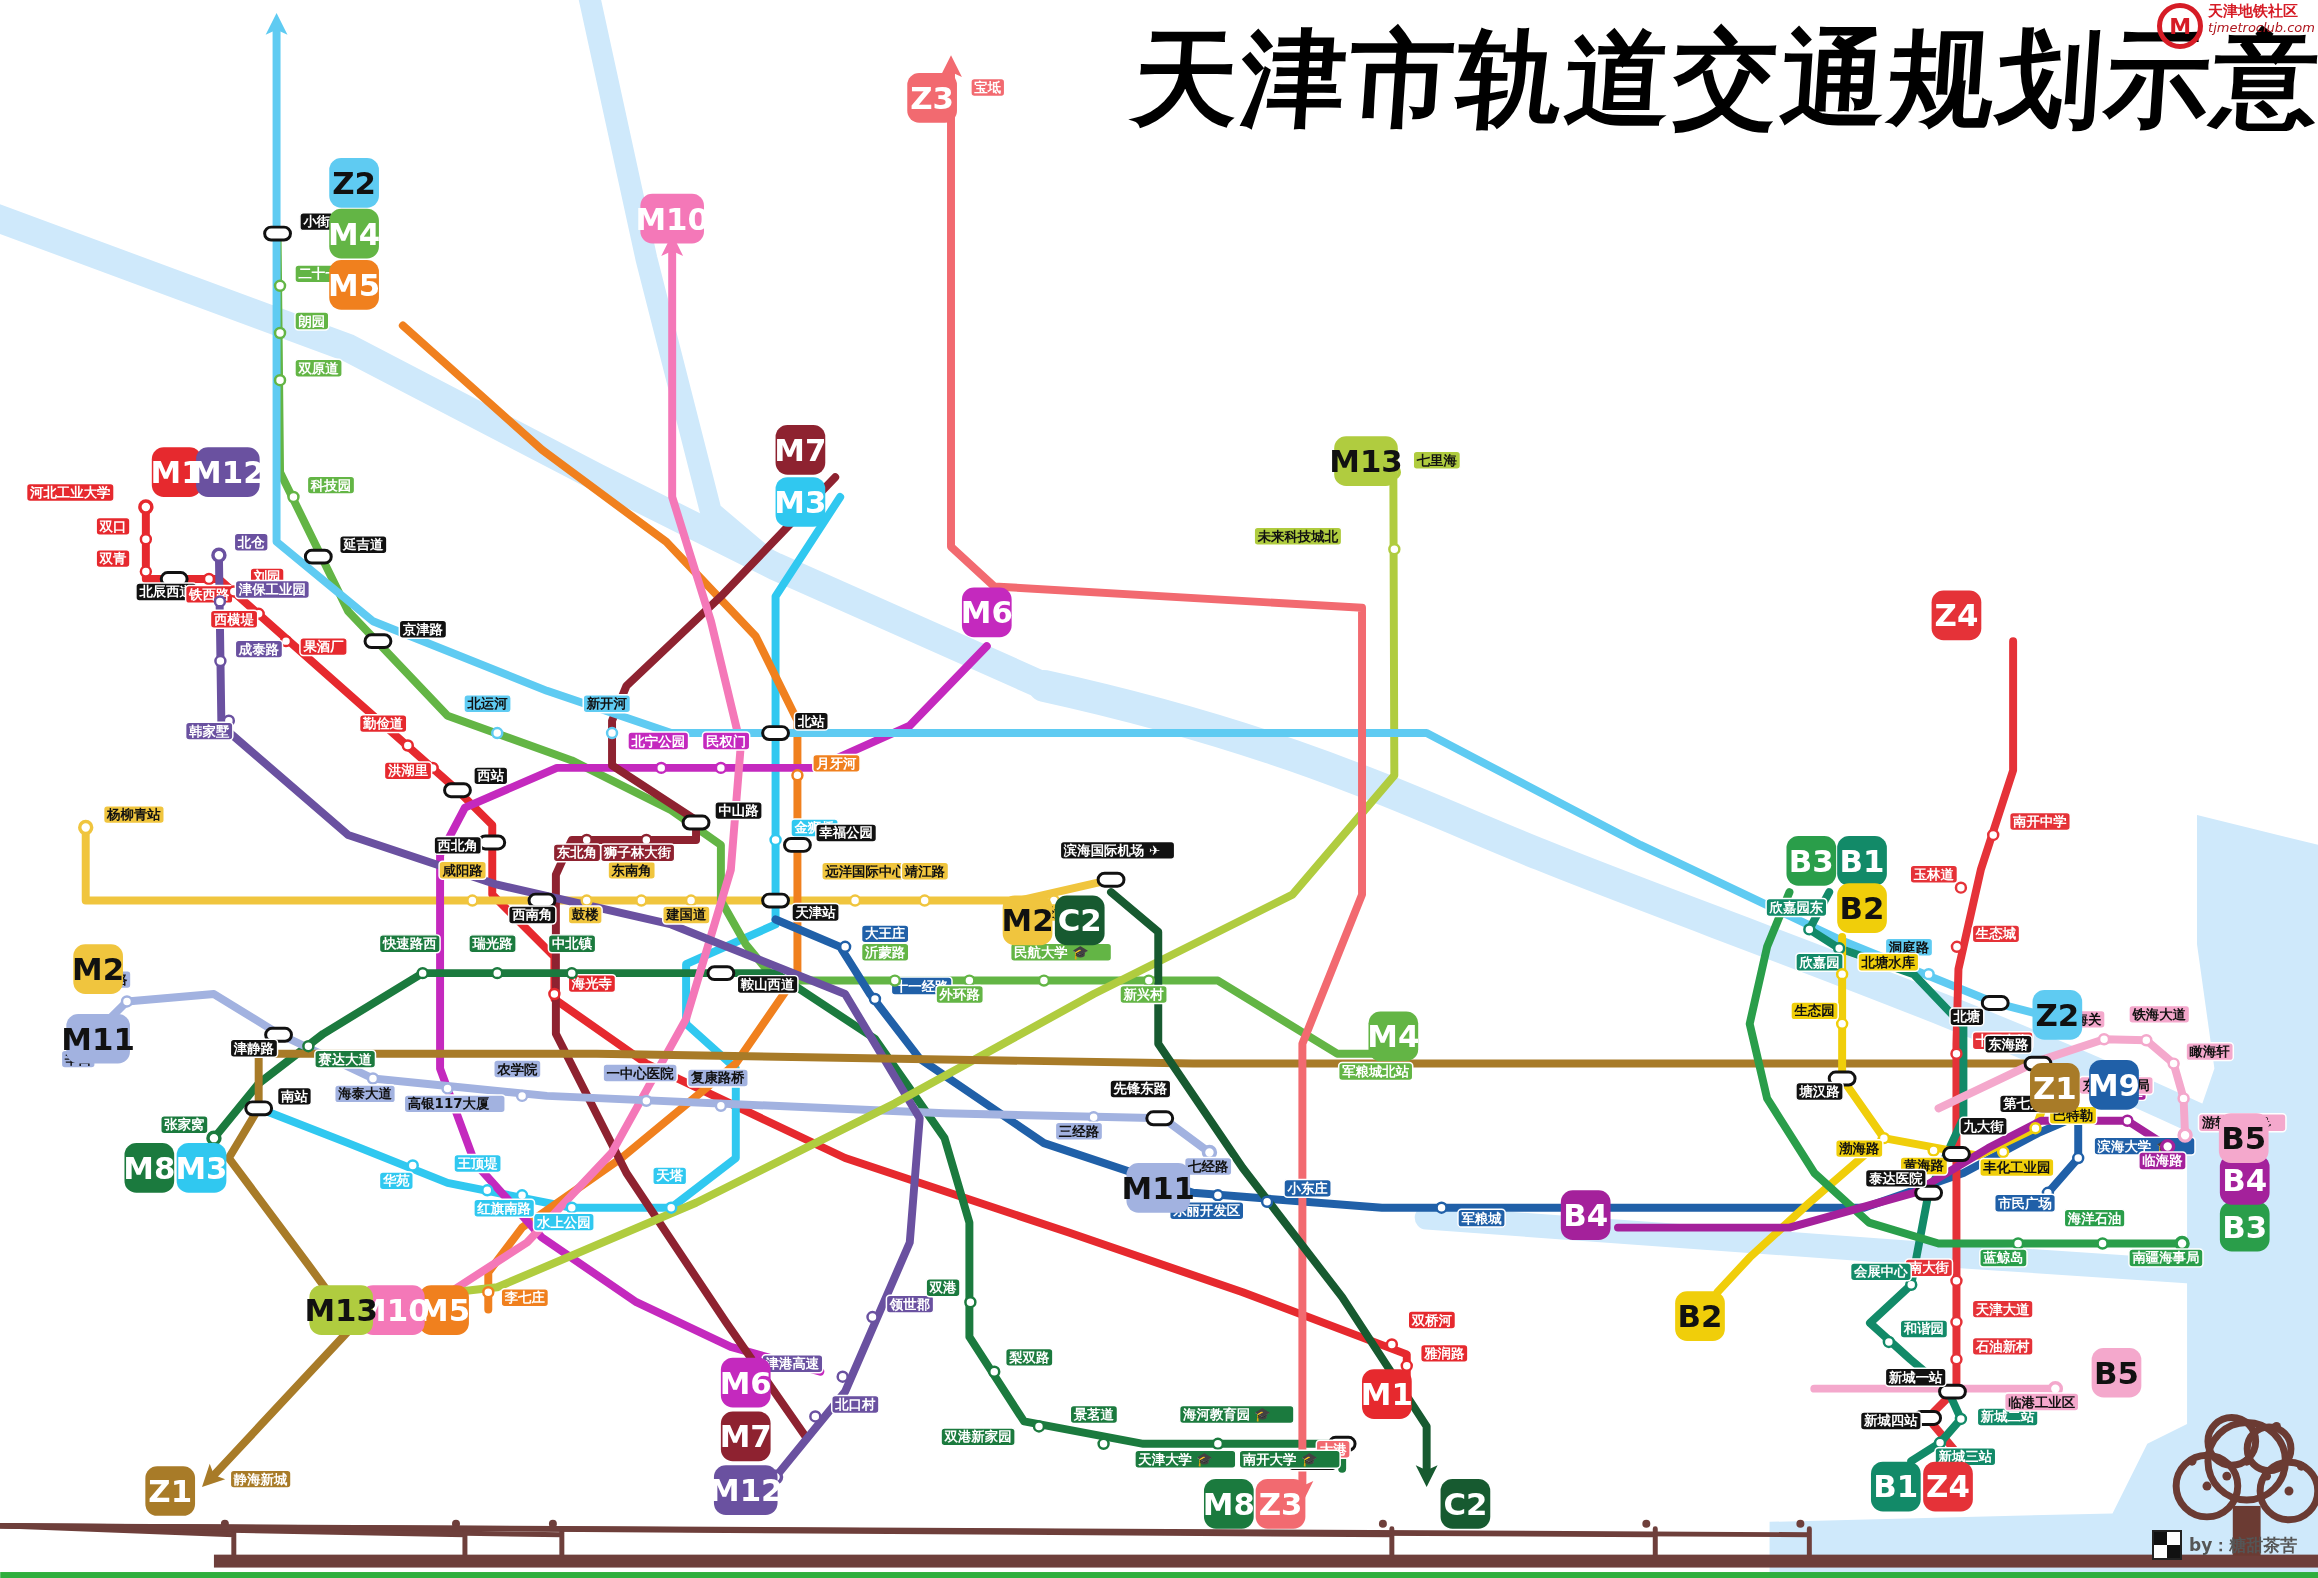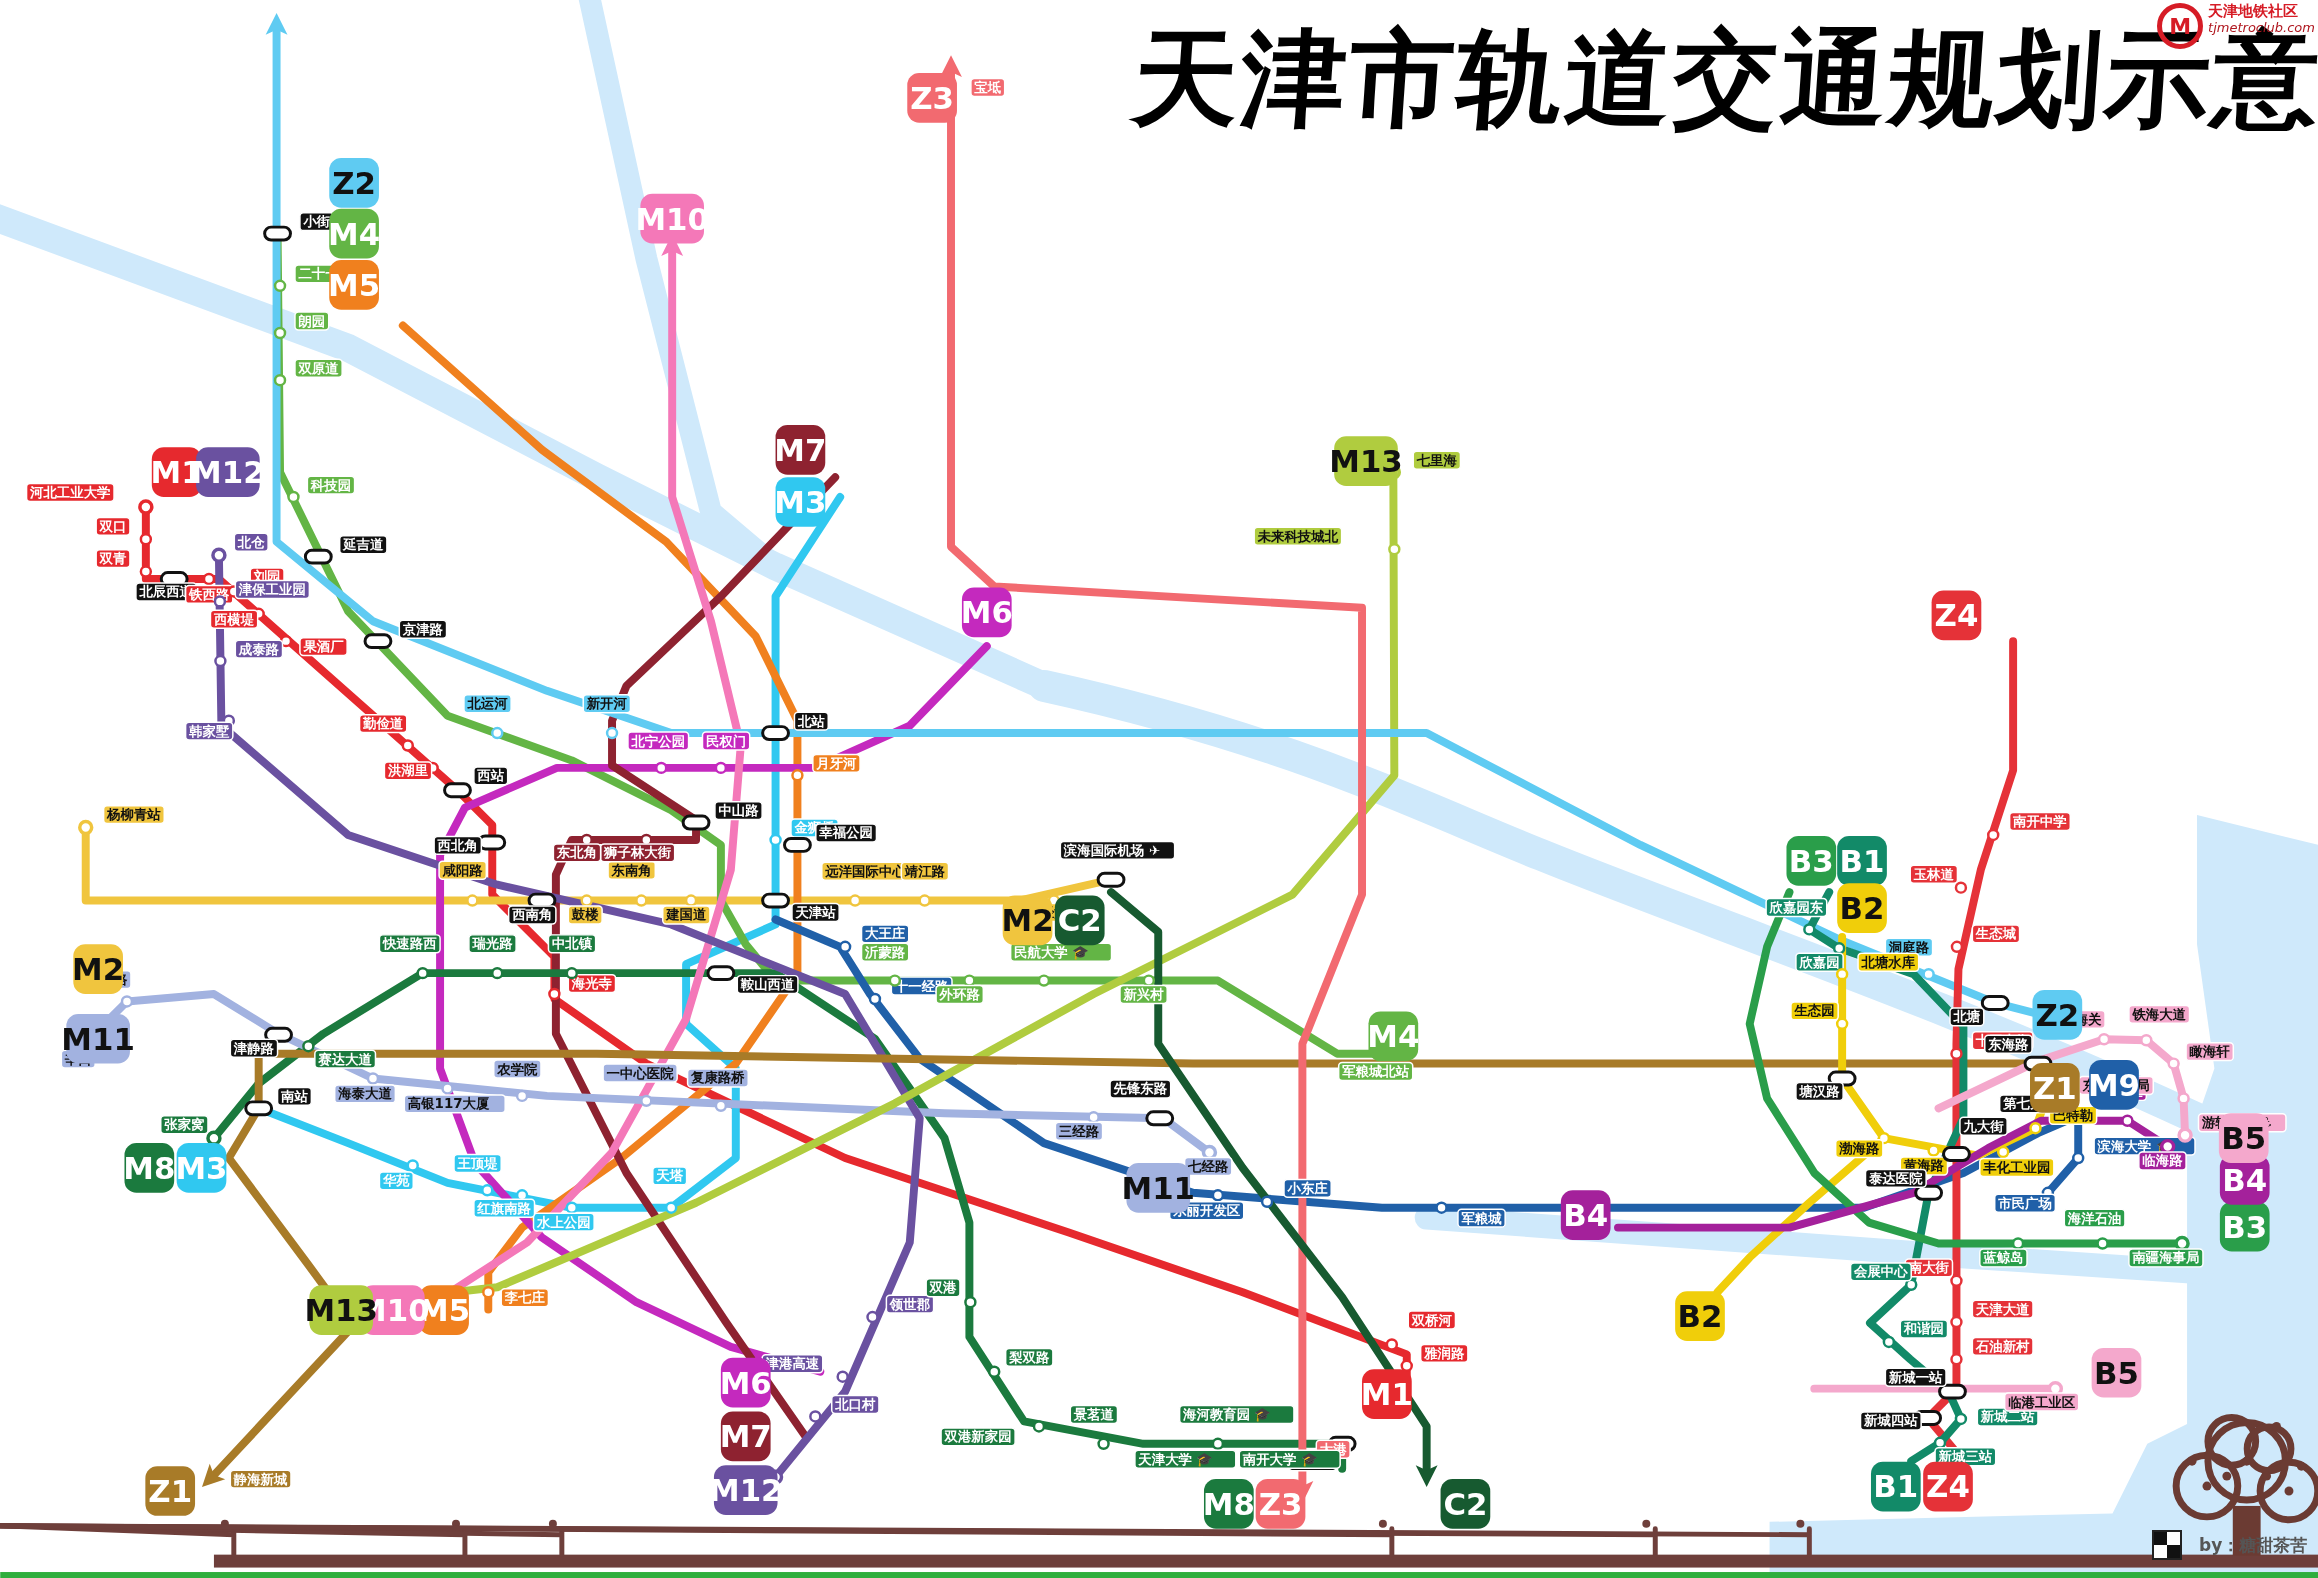--- a/index.html
+++ b/index.html
@@ -7,21 +7,21 @@
   #mapsvg{position:absolute;left:0;top:0;}
   #title{position:absolute;left:1133px;top:10px;width:1153px;height:144px;
          font-family:"DejaVu Serif","Liberation Serif",serif;font-weight:bold;
          font-size:105px;color:#000;letter-spacing:3px;white-space:nowrap;
          transform:skewX(-4deg);}
   #logo{position:absolute;right:4px;top:3px;display:flex;align-items:flex-start;gap:5px;}
   #logo .em{width:36px;height:36px;border-radius:50%;border:5px solid #d61c26;color:#d61c26;
         display:flex;align-items:center;justify-content:center;font-weight:bold;font-size:22px;}
   #logo .t1{color:#d61c26;font-weight:bold;font-size:15px;line-height:17px;}
   #logo .t2{color:#b01820;font-weight:normal;font-style:italic;font-size:13px;line-height:15px;}
-  #credit{position:absolute;left:2152px;top:1530px;display:flex;align-items:center;gap:17px;
+  #credit{position:absolute;left:2152px;top:1530px;display:flex;align-items:center;gap:7px;
           color:#555;font-size:17px;font-weight:bold;}
   .checker{width:26px;height:26px;border:2px solid #222;display:grid;grid-template-columns:1fr 1fr;grid-template-rows:1fr 1fr;background:#fff;}
   .checker i{display:block;}
   .checker i:nth-child(1){background:#111;}
   .checker i:nth-child(4){background:#111;}
 </style>
 </head>
 <body>
 
 <div id="stage">

